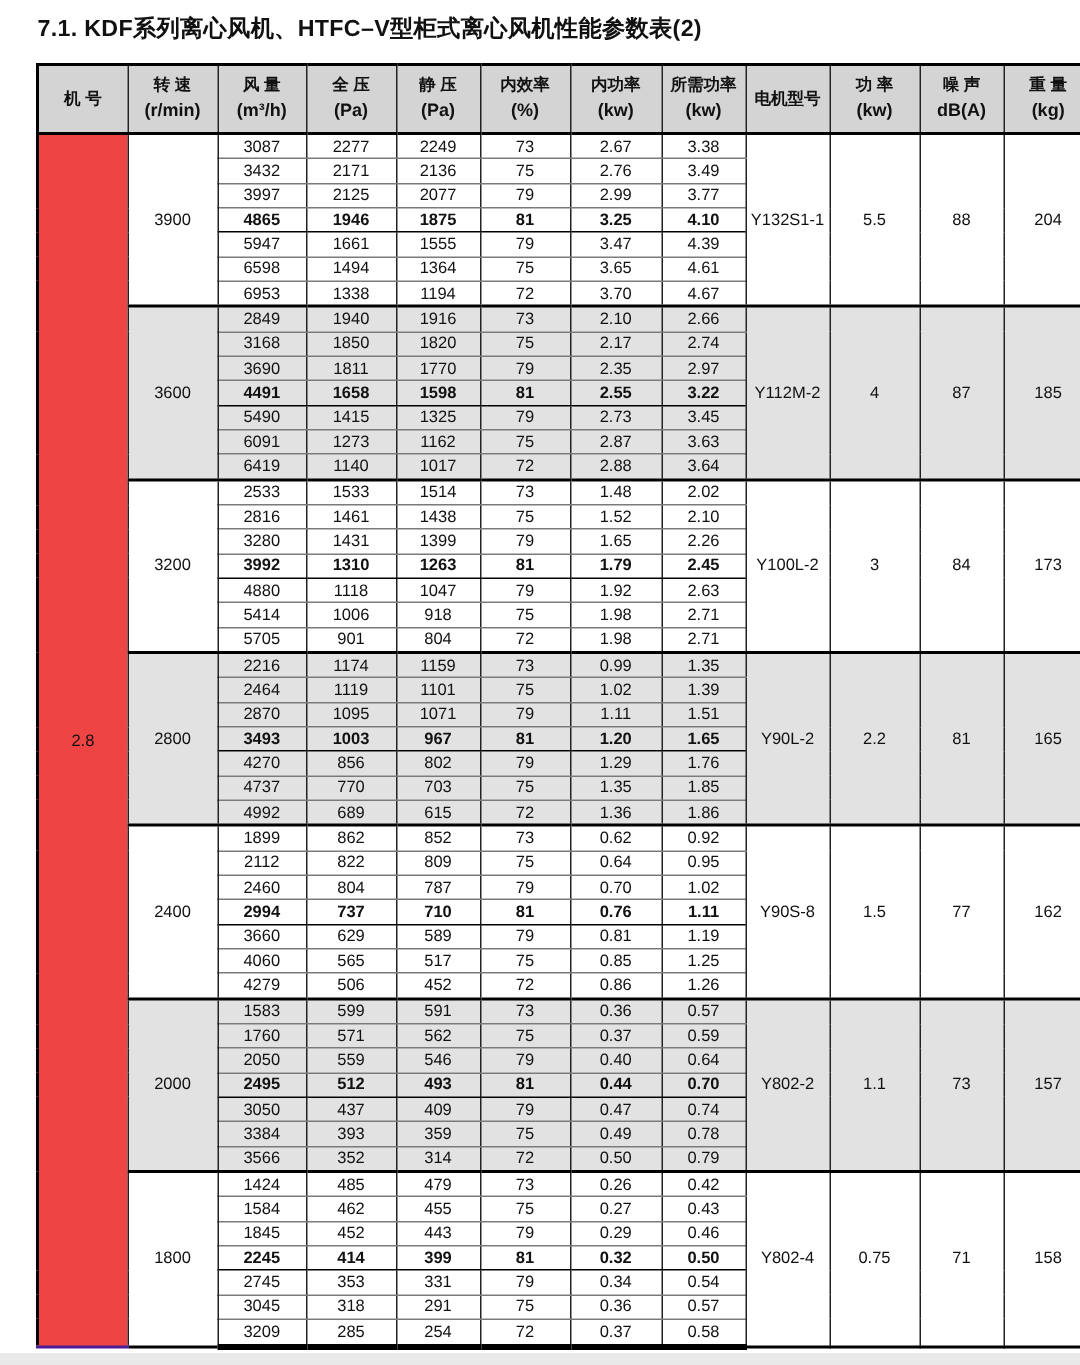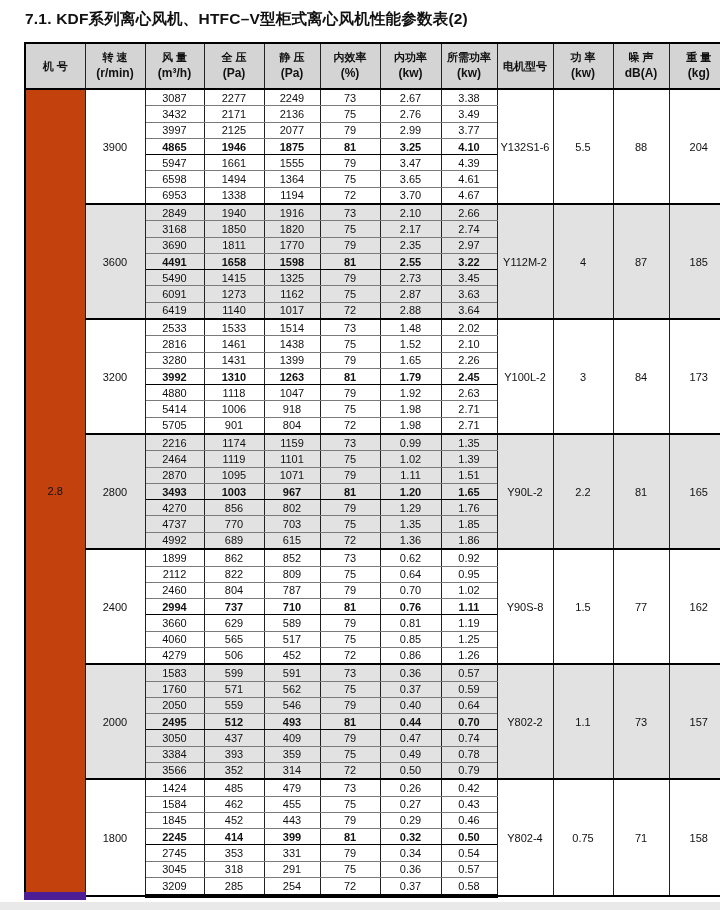--- a/index.html
+++ b/index.html
@@ -14,21 +14,21 @@
   th{background:#d4d4d4;font-size:11px;font-weight:bold;
      border-left:1px solid #222;border-right:1px solid #222;
      border-top:2px solid #000;border-bottom:2px solid #000;line-height:1.35;}
   th .u{font-weight:bold;font-size:12px;}
   td{font-size:11px;
      border-left:1px solid #222;border-right:1px solid #222;
      border-top:1px solid #7a7a7a;border-bottom:1px solid #7a7a7a;}
   td.shaded{background:#e2e2e2;}
   tr.group-start td{border-top:2px solid #000;}
   tr.peak td{border-top:1.5px solid #000;border-bottom:1.5px solid #000;font-weight:bold;}
-  td.machine-cell{background:#c2410c;border-top:2px solid #000;border-bottom:8px solid #4c1d95;}
+  td.machine-cell{background:#ef4444;border-top:2px solid #000;border-bottom:2px solid #4c1d95;}
   table{border:2px solid #000;}
   tbody tr:last-child td{border-bottom:4px solid #000000;}
   #footstrip{position:absolute;left:0;bottom:0;width:720px;height:8px;background:#e9e9e9;}
 </style>
 </head>
 <body>
 
 <div id="page">
   <div id="title">7.1. KDF系列离心风机、HTFC–V型柜式离心风机性能参数表(2)</div>
   <div id="tablewrap">
@@ -100,21 +100,21 @@
       <tbody id="table-body">
           <tr class="group-start">
             <td rowspan="49" class="machine-cell">2.8</td>
             <td rowspan="7">3900</td>
             <td>3087</td>
             <td>2277</td>
             <td>2249</td>
             <td>73</td>
             <td>2.67</td>
             <td>3.38</td>
-            <td rowspan="7">Y132S1-6</td>
+            <td rowspan="7">Y132S1-1</td>
             <td rowspan="7">5.5</td>
             <td rowspan="7">88</td>
             <td rowspan="7">204</td>
           </tr>
           <tr>
             <td>3432</td>
             <td>2171</td>
             <td>2136</td>
             <td>75</td>
             <td>2.76</td>

